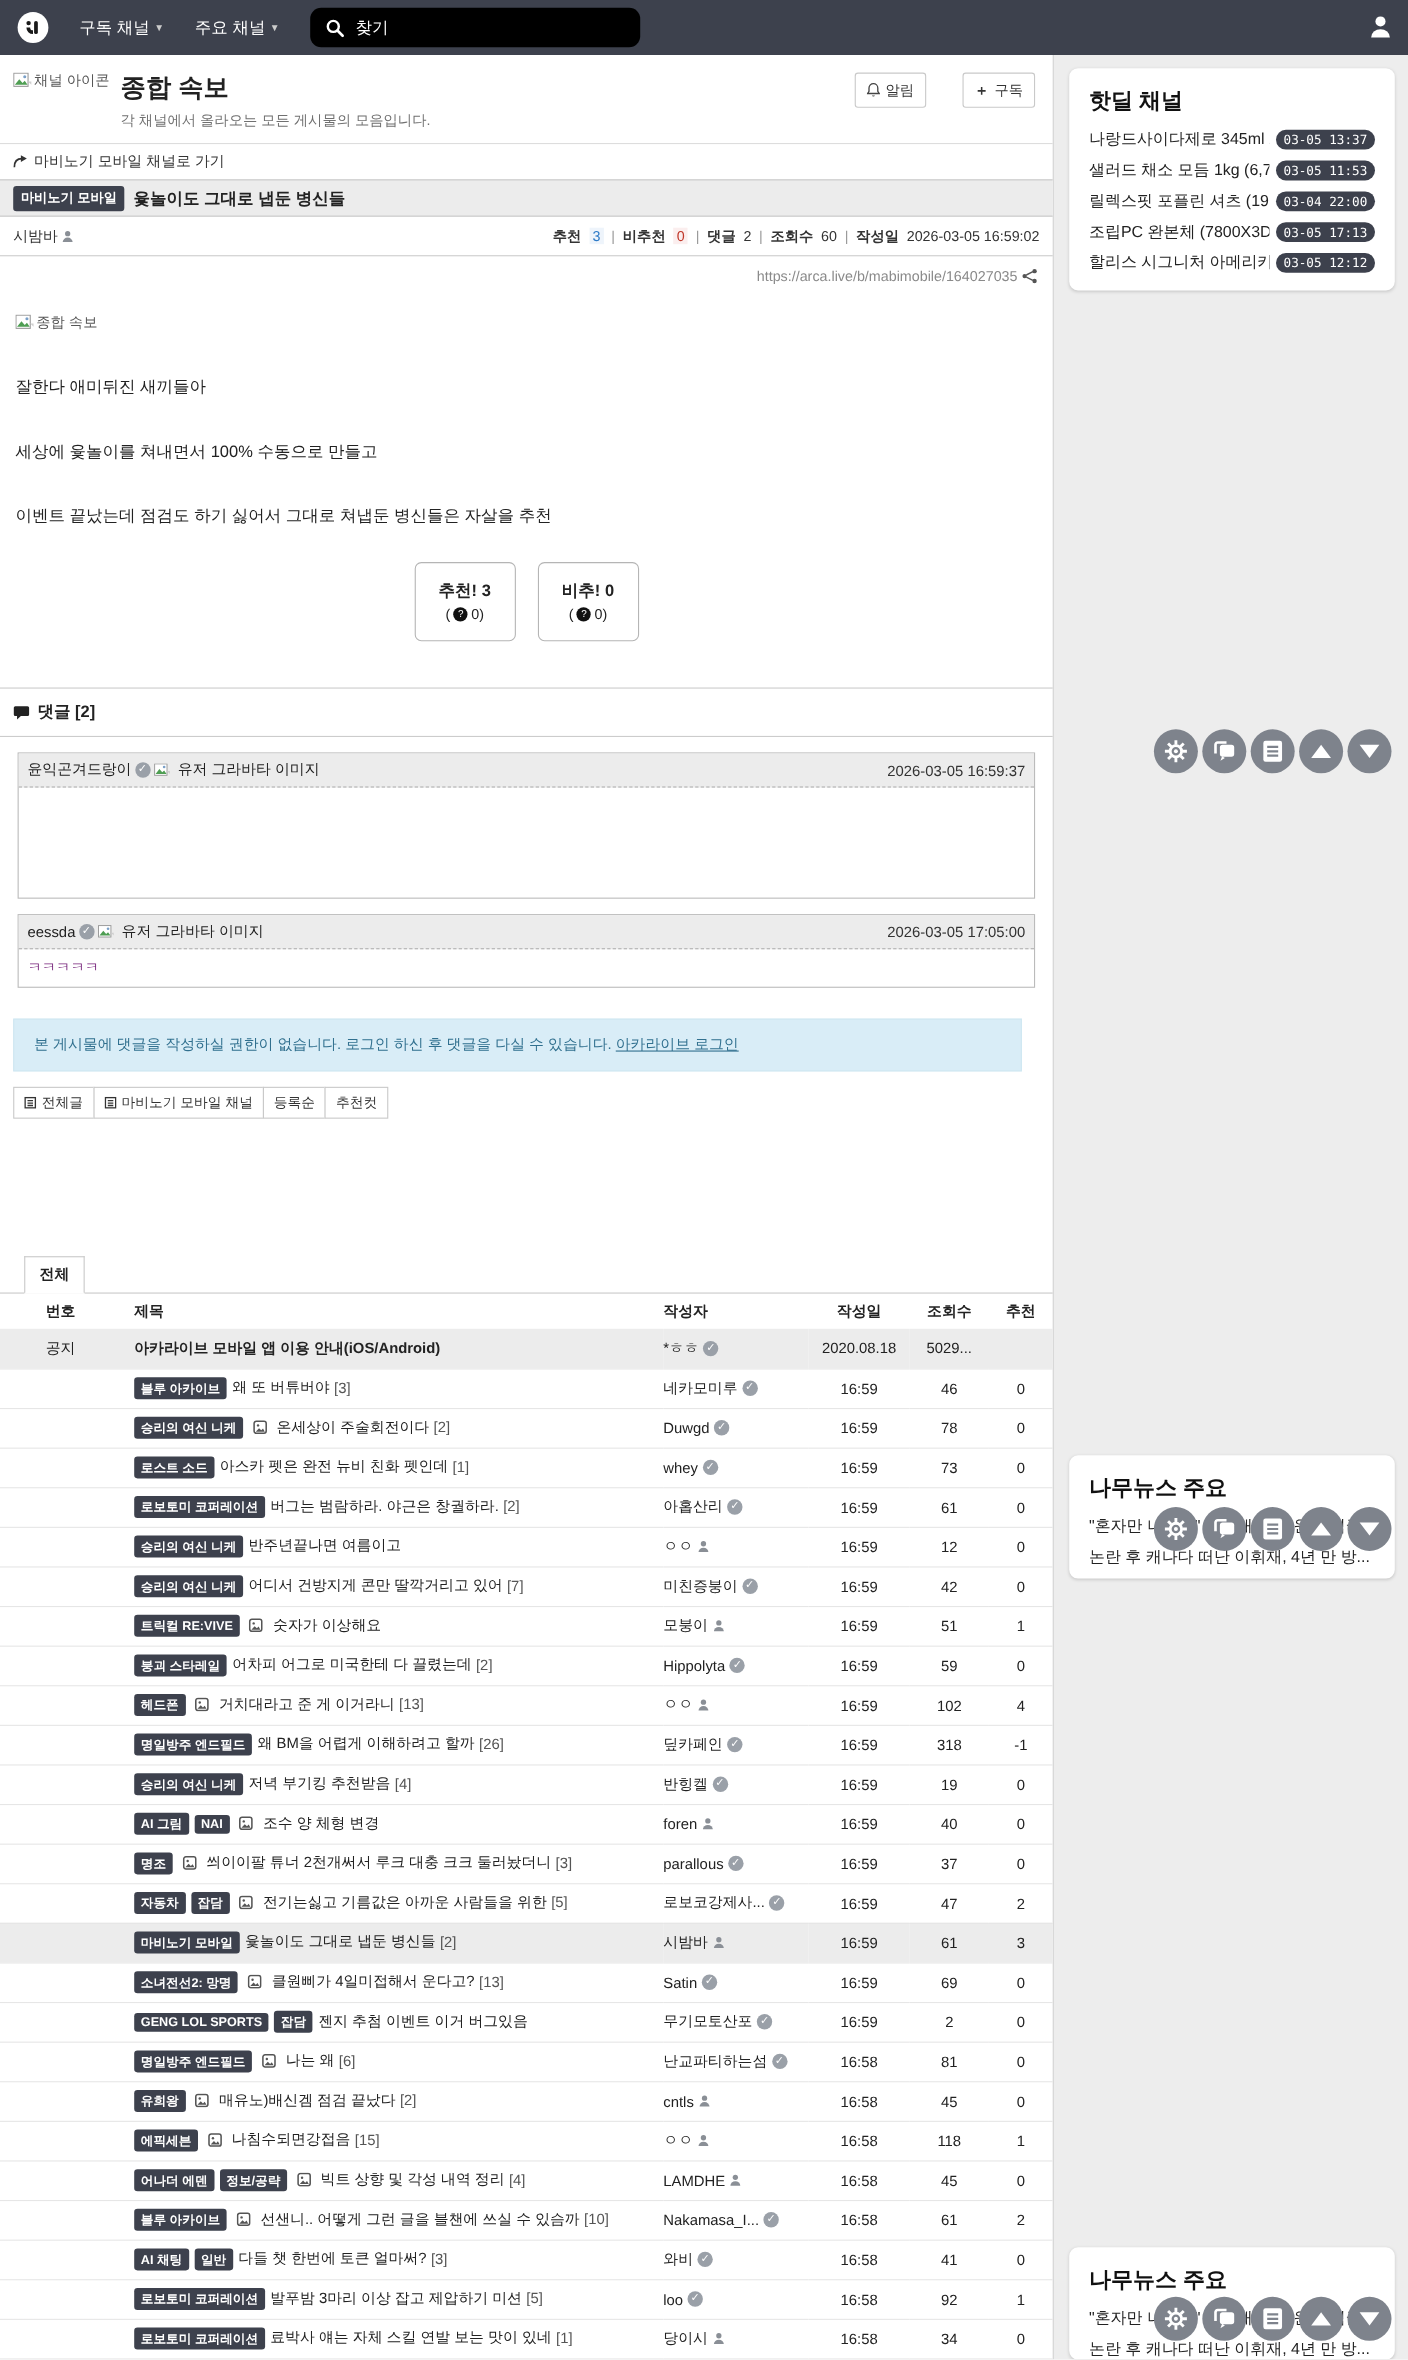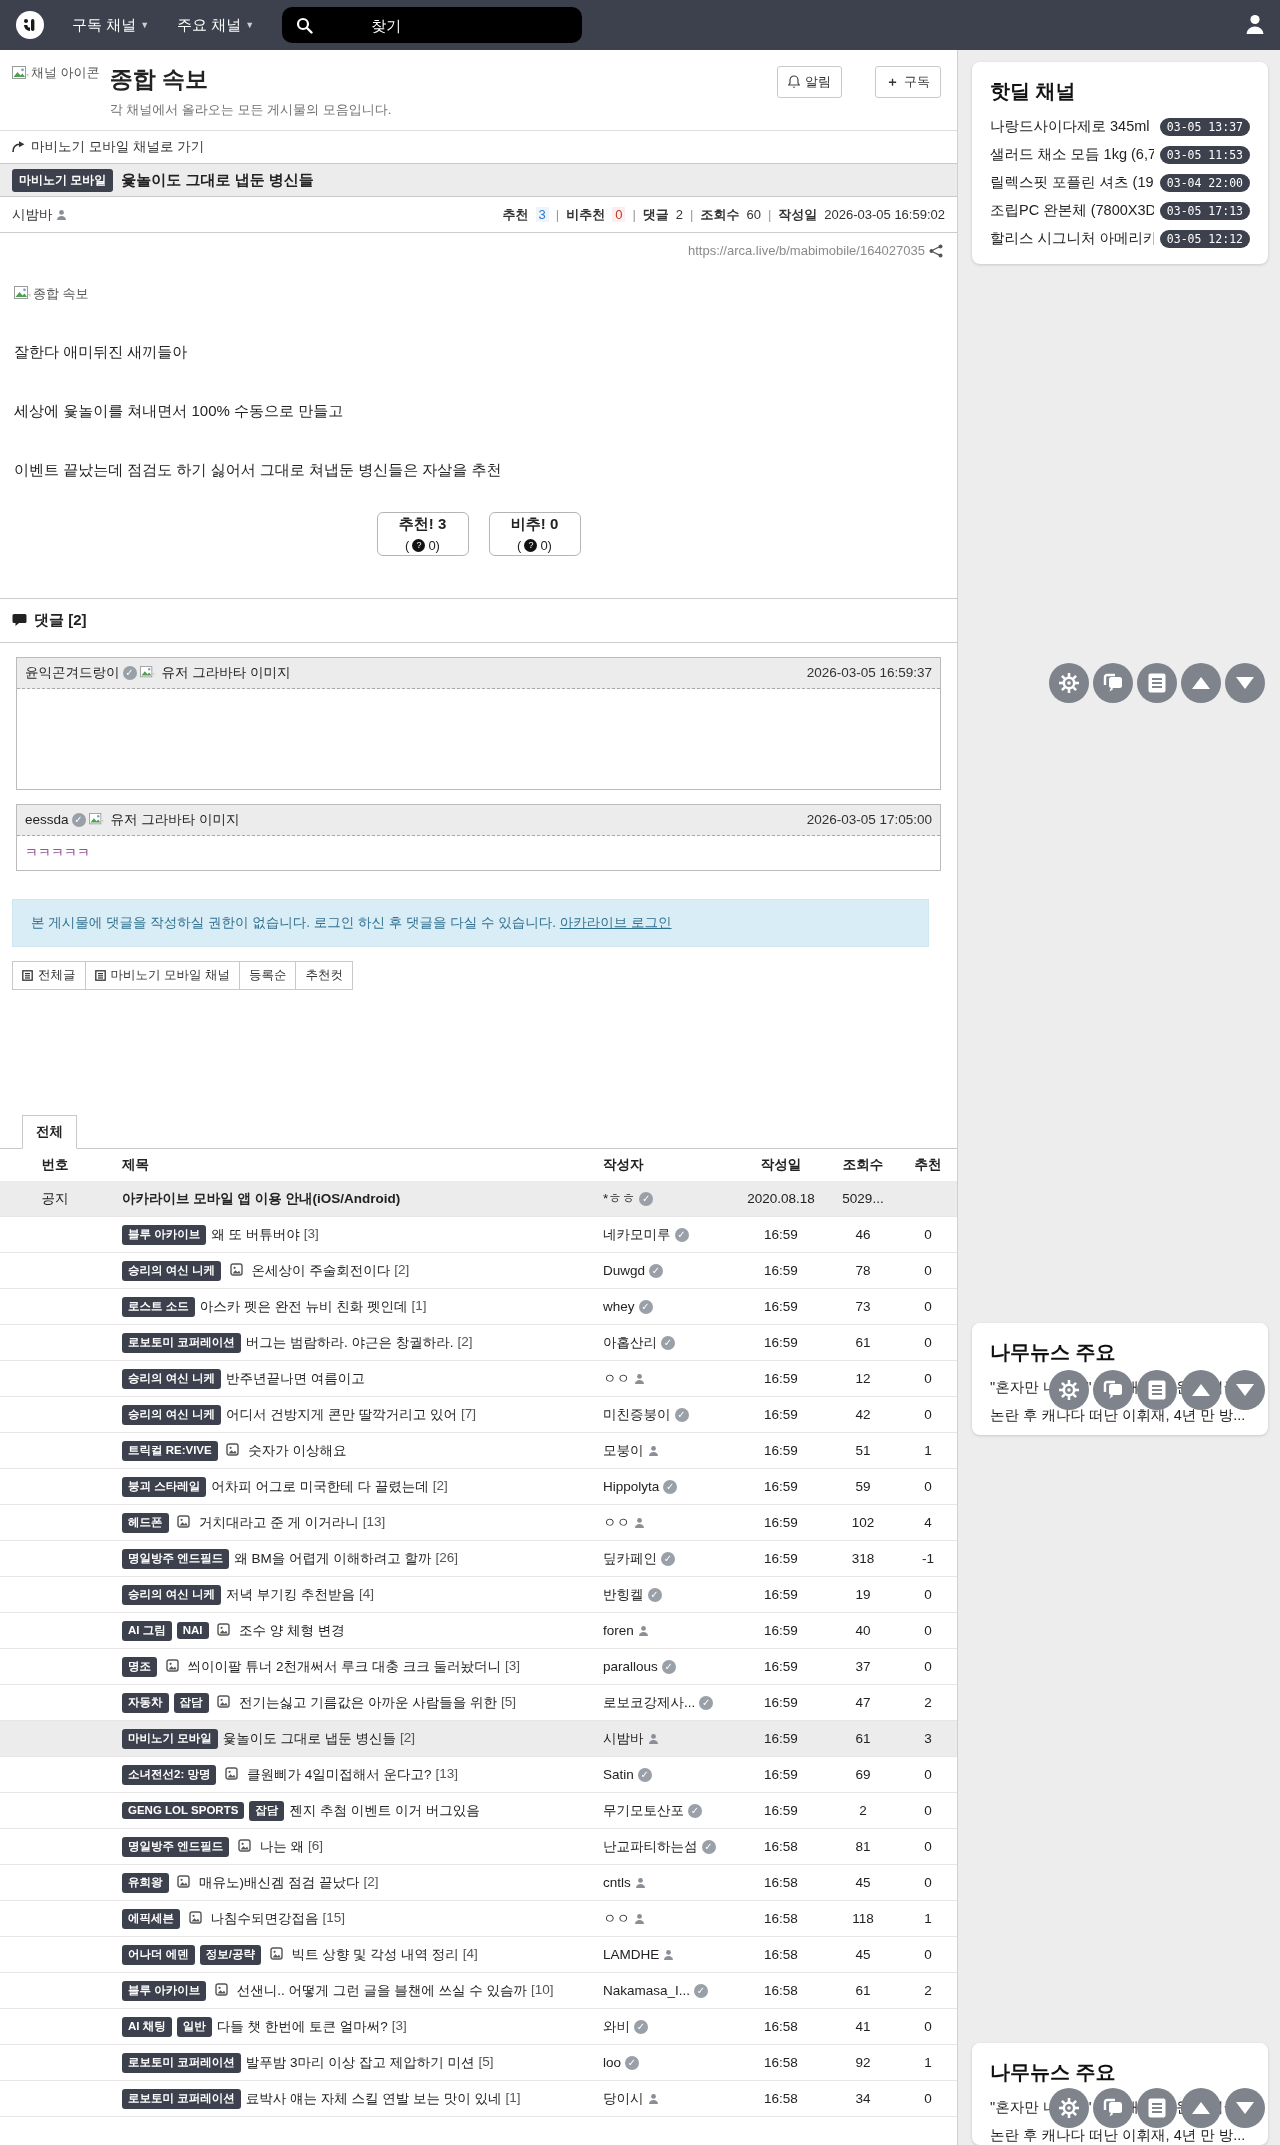--- a/index.html
+++ b/index.html
@@ -5,21 +5,21 @@
   * { margin:0; padding:0; box-sizing:border-box; }
   html,body { width:1280px; }
   body { font-family:"Liberation Sans","DejaVu Sans",sans-serif; background:#ededed; color:#222; }
   .page { position:relative; width:1280px; height:2145px; overflow:hidden; background:#ededed; }
 
   
   .navbar { position:absolute; left:0; top:0; width:1280px; height:50px; background:#3d414d; display:flex; align-items:center; z-index:30; }
   .logo { width:28px; height:28px; border-radius:50%; background:#fff; margin-left:16px; display:flex; align-items:center; justify-content:center; }
   .nav-menu { color:#fff; font-size:15px; margin-left:28px; cursor:pointer; white-space:nowrap; }
   .nav-menu .caret { font-size:9px; vertical-align:2px; margin-left:4px; color:#ccc; }
-  .searchbox { margin-left:28px; width:300px; height:36px; background:#000; border-radius:10px; display:flex; align-items:center; padding:0 14px;gap:48px; }
+  .searchbox { margin-left:28px; width:300px; height:36px; background:#000; border-radius:10px; display:flex; align-items:center; padding:0 14px; }
   .searchbox input { background:transparent; border:none; outline:none; color:#fff; font-size:15px; margin-left:10px; width:220px; font-family:inherit; }
   .searchbox input::placeholder { color:#fff; opacity:1; }
   .nav-right { position:absolute; right:14px; top:12px; }
 
   
   .main { position:absolute; left:0; top:50px; width:958px; height:2095px; background:#fff; border-right:1px solid #cfcfcf; }
 
   .chan-head { display:flex; align-items:flex-start; padding:14px 12px 0 12px; height:81px; border-bottom:1px solid #ddd; position:relative; }
   .broken { display:inline-flex; align-items:center; gap:2px; color:#555; font-size:13px; vertical-align:middle; }
   .chan-title-wrap { margin-left:10px; }
@@ -41,21 +41,21 @@
   .meta-stats b { font-weight:bold; }
   .meta-stats .sep { color:#999; }
   .v-up { color:#2d7ac7; background:#eef4fb; padding:0 3px; }
   .v-down { color:#c0392b; background:#fbeeee; padding:0 3px; }
 
   .post-body { padding:10px 14px 0 14px; }
   .url-row { text-align:right; font-size:13px; color:#8a8a8a; display:flex; justify-content:flex-end; align-items:center; gap:4px; }
   .body-img { margin-top:26px; }
   .para { font-size:15px; color:#222; margin-top:40px; }
   .vote-row { display:flex; justify-content:center; gap:20px; margin-top:32px; }
-  .vote-btn { width:92px; height:44px; border:1px solid #b5b5b5; border-radius:6px; background:#fff; display:flex; flex-direction:column; align-items:center; justify-content:center; gap:4px; cursor:pointer; font-family:inherit; }
+  .vote-btn { width:92px; height:72px; border:1px solid #b5b5b5; border-radius:6px; background:#fff; display:flex; flex-direction:column; align-items:center; justify-content:center; gap:4px; cursor:pointer; font-family:inherit; }
   .vote-main { font-size:15px; font-weight:bold; color:#222; }
   .vote-sub { font-size:13px; color:#222; display:flex; align-items:center; gap:3px; }
   .dot-ic { width:13px; height:13px; border-radius:50%; background:#111; color:#fff; font-size:9px; line-height:13px; text-align:center; display:inline-block; }
 
   .cmt-divider { border-top:1px solid #ccc; margin-top:42px; }
   .cmt-head { display:flex; align-items:center; gap:7px; padding:12px 12px; font-size:15px; font-weight:bold; color:#222; border-bottom:1px solid #ccc; }
   .cmt-box { border:1px solid #bbb; margin:14px 16px 0 16px; }
   .cmt-top { background:#ececec; border-bottom:1px dashed #aaa; height:31px; display:flex; align-items:center; padding:0 8px; font-size:13.5px; color:#222; gap:3px; }
   .cmt-date { margin-left:auto; color:#333; }
   .cmt-body { font-size:13px; color:#701a75; padding:8px; }

